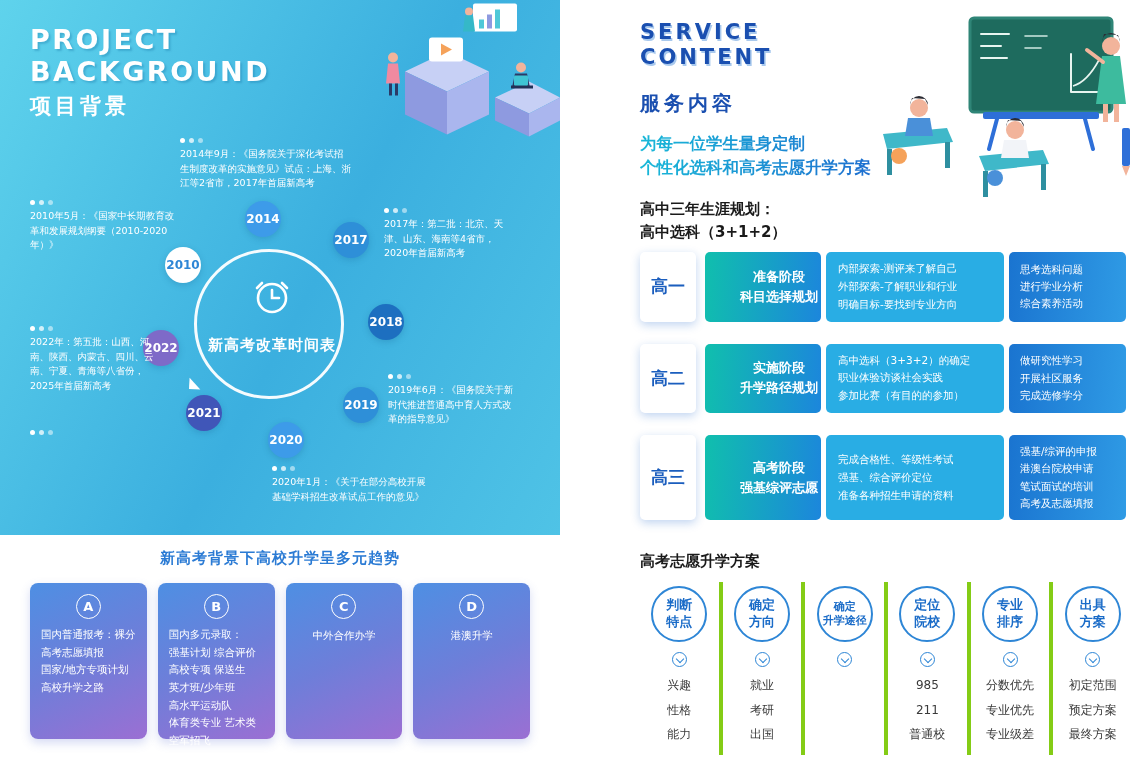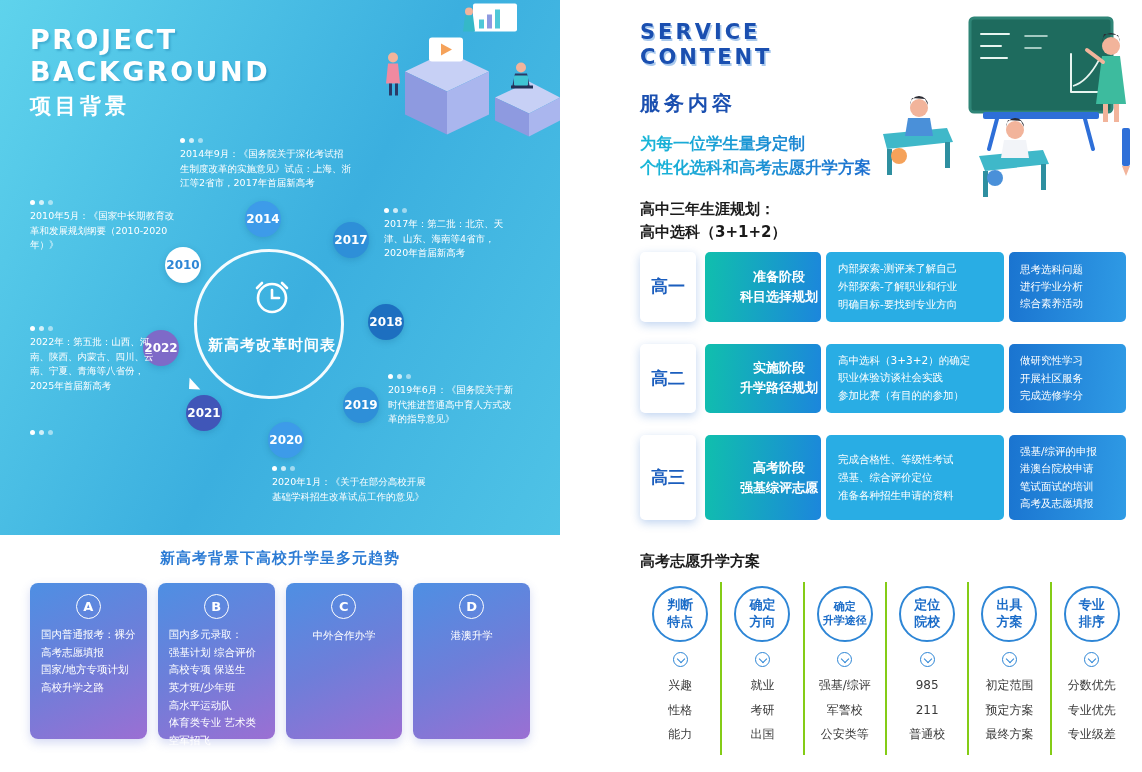--- a/index.html
+++ b/index.html
@@ -95,21 +95,21 @@
   .g-detail{width:178px;margin-left:5px;border-radius:5px;background:#29ADE4;color:#fff;
             font-size:10.5px;line-height:1.7;white-space:pre-line;padding:8px 12px;
             display:flex;flex-direction:column;justify-content:center;}
   .g-outcome{width:117px;margin-left:5px;border-radius:5px;color:#fff;font-size:10.5px;
              line-height:1.65;white-space:pre-line;padding:8px 11px;
              background:linear-gradient(95deg,#1A74D0,#2F9BE5);
              display:flex;flex-direction:column;justify-content:center;}
 
   .steps-heading{position:absolute;left:0;top:552px;font-size:15px;font-weight:bold;color:#1A1A1A;}
   .steps{position:absolute;left:0;top:582px;width:492px;display:flex;}
-  .step{flex:1;text-align:center;border-right:2px solid #84cc16;padding:4px 2px 8px;}
+  .step{flex:1;text-align:center;border-right:4px solid #84cc16;padding:4px 2px 8px;}
   .step:last-child{border-right:none;}
   .step-circle{width:56px;height:56px;border:2px solid #2E86D6;border-radius:50%;
                margin:0 auto;display:flex;align-items:center;justify-content:center;
                font-size:13px;font-weight:bold;color:#1B6CC8;line-height:1.3;
                white-space:pre-line;background:#fff;}
   .step-circle.sm{font-size:11px;}
   .step-arrow{width:15px;height:15px;border:1.5px solid #2E86D6;border-radius:50%;
               margin:10px auto 6px;position:relative;}
   .step-arrow::after{content:"";position:absolute;left:4px;top:2.5px;width:5px;height:5px;
               border-right:1.5px solid #2E86D6;border-bottom:1.5px solid #2E86D6;
@@ -336,44 +336,41 @@
 方向</div>
         <div class="step-arrow"></div>
         <div class="step-items">就业
 考研
 出国</div>
       </div>
       <div class="step">
         <div class="step-circle sm">确定
 升学途径</div>
         <div class="step-arrow"></div>
-        <div class="step-items">强基/综评
-军警校
-公安类等</div>
       </div>
       <div class="step">
         <div class="step-circle">定位
 院校</div>
         <div class="step-arrow"></div>
         <div class="step-items">985
 211
 普通校</div>
       </div>
       <div class="step">
+        <div class="step-circle">专业
+排序</div>
+        <div class="step-arrow"></div>
+        <div class="step-items">分数优先
+专业优先
+专业级差</div>
+      </div>
+      <div class="step">
         <div class="step-circle">出具
 方案</div>
         <div class="step-arrow"></div>
         <div class="step-items">初定范围
 预定方案
 最终方案</div>
       </div>
-      <div class="step">
-        <div class="step-circle">专业
-排序</div>
-        <div class="step-arrow"></div>
-        <div class="step-items">分数优先
-专业优先
-专业级差</div>
-      </div>
     </div>
 
   </div>
 </div>
 
 </body></html>

